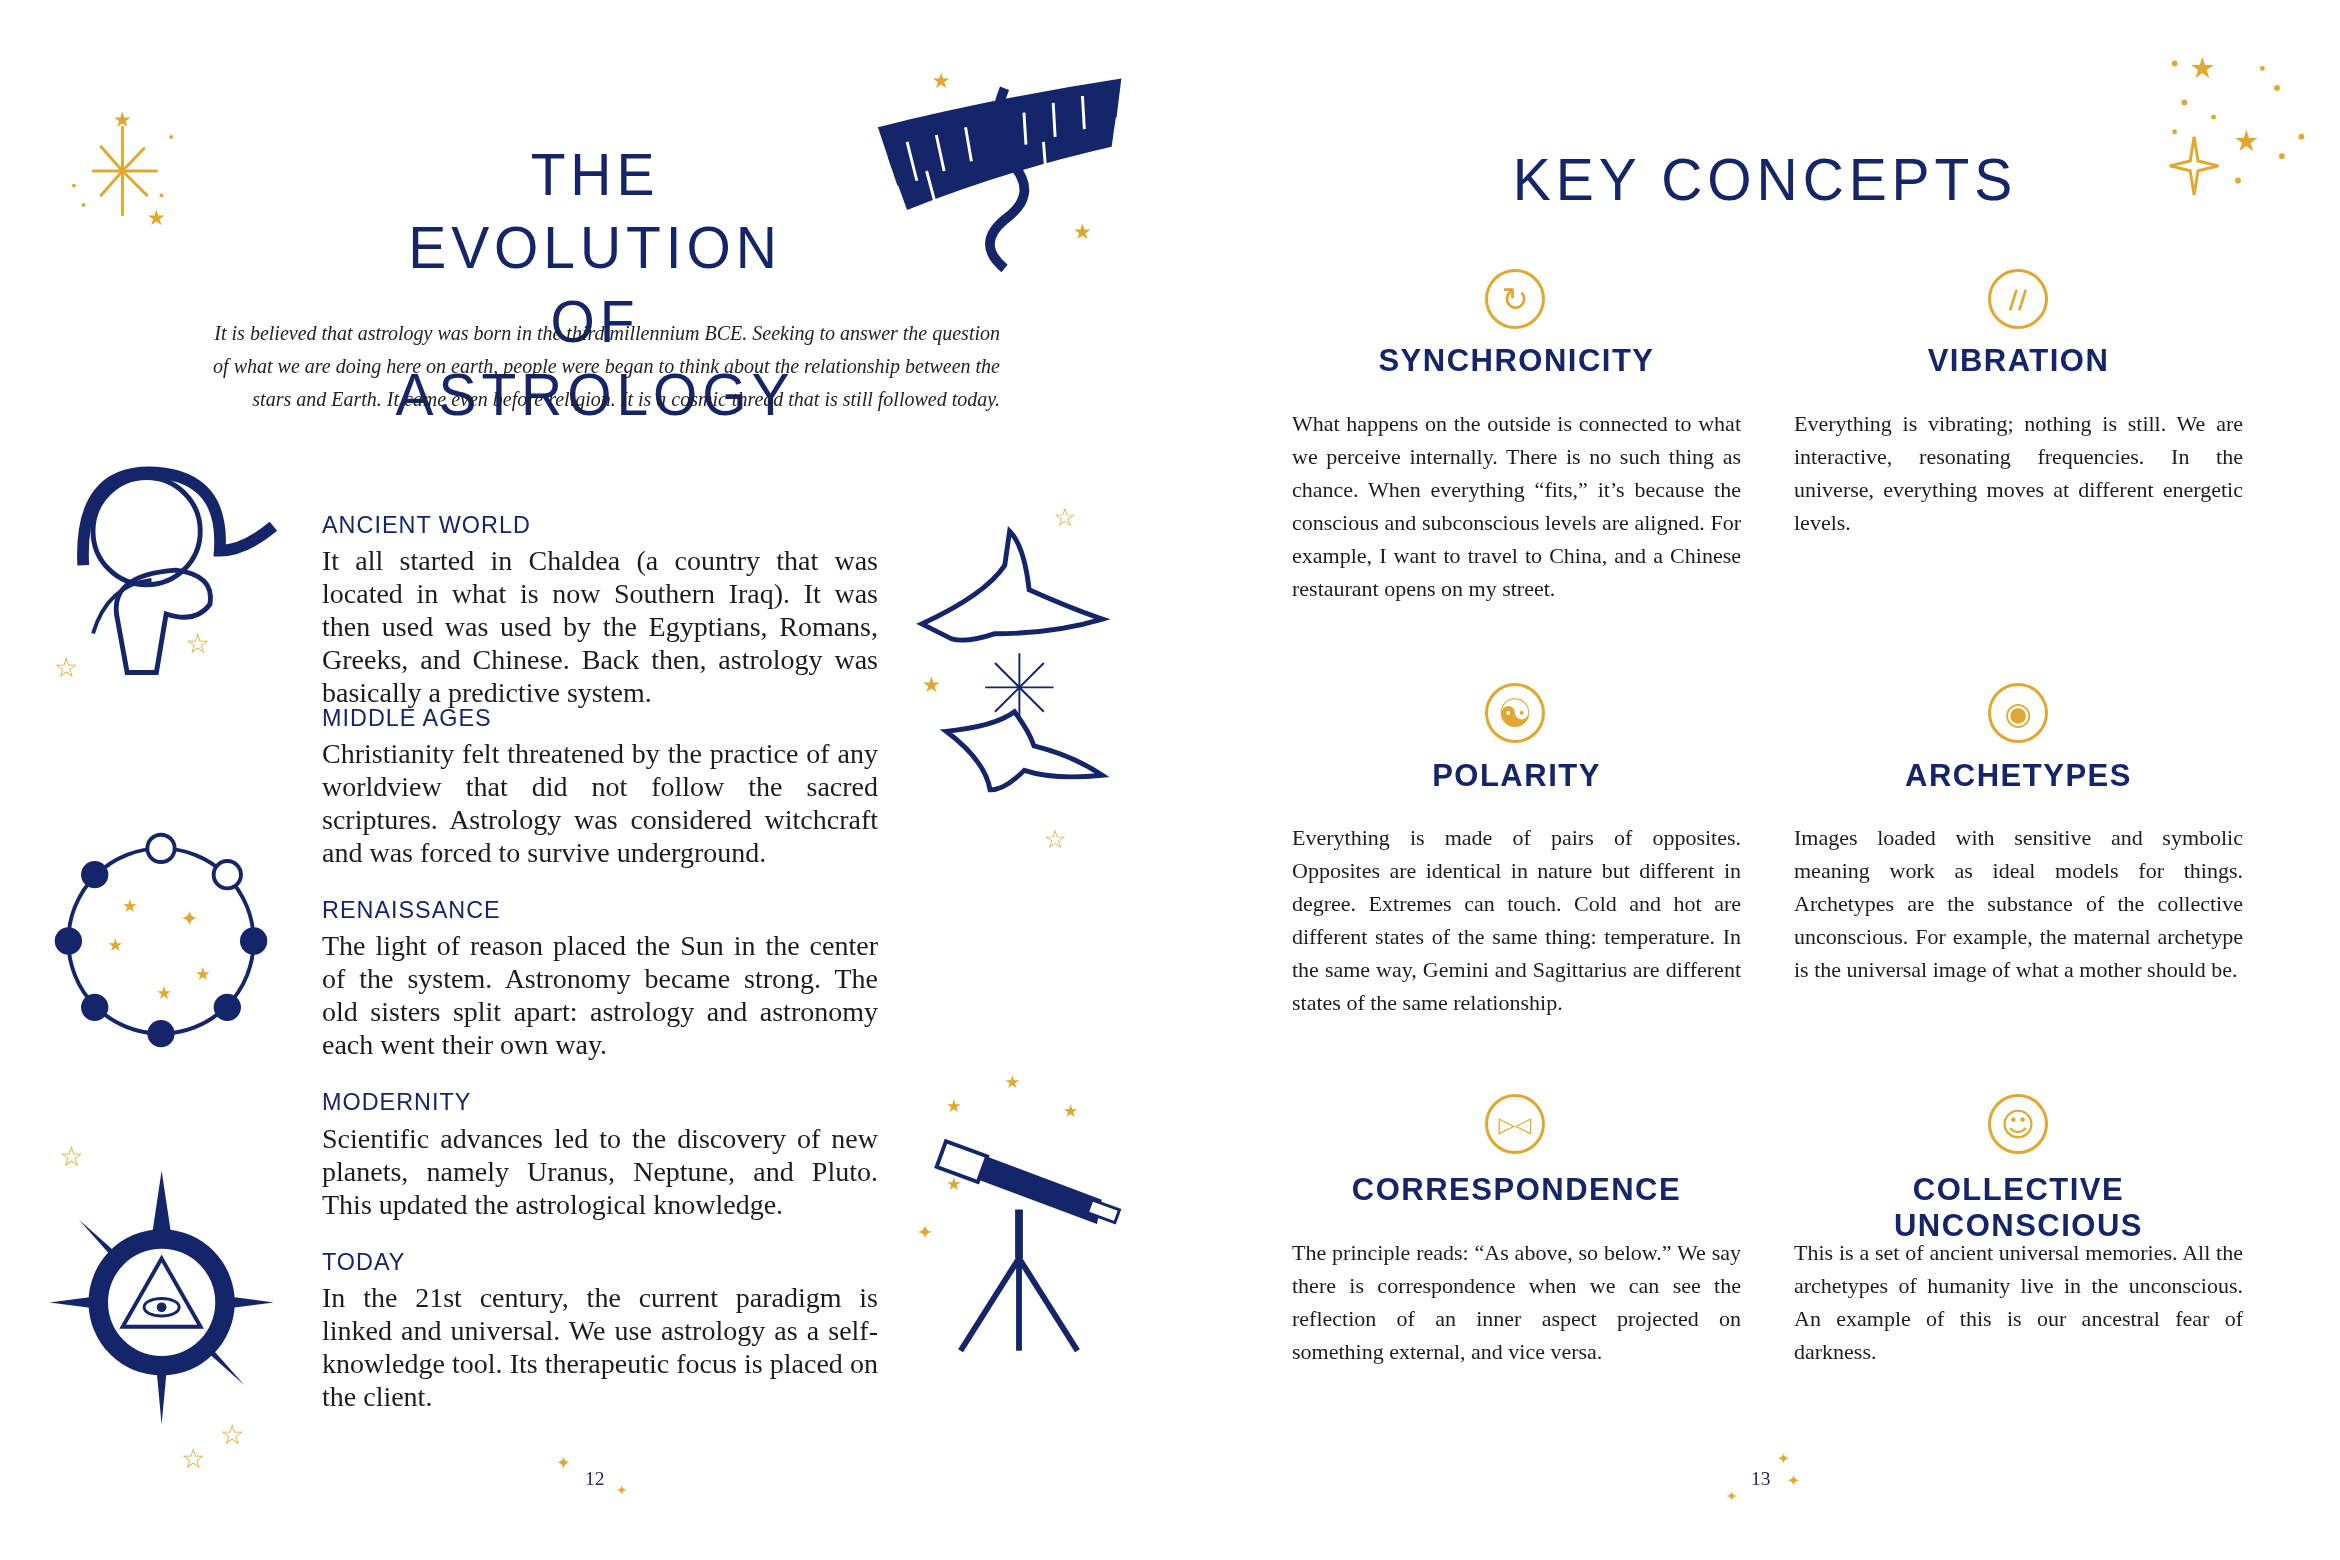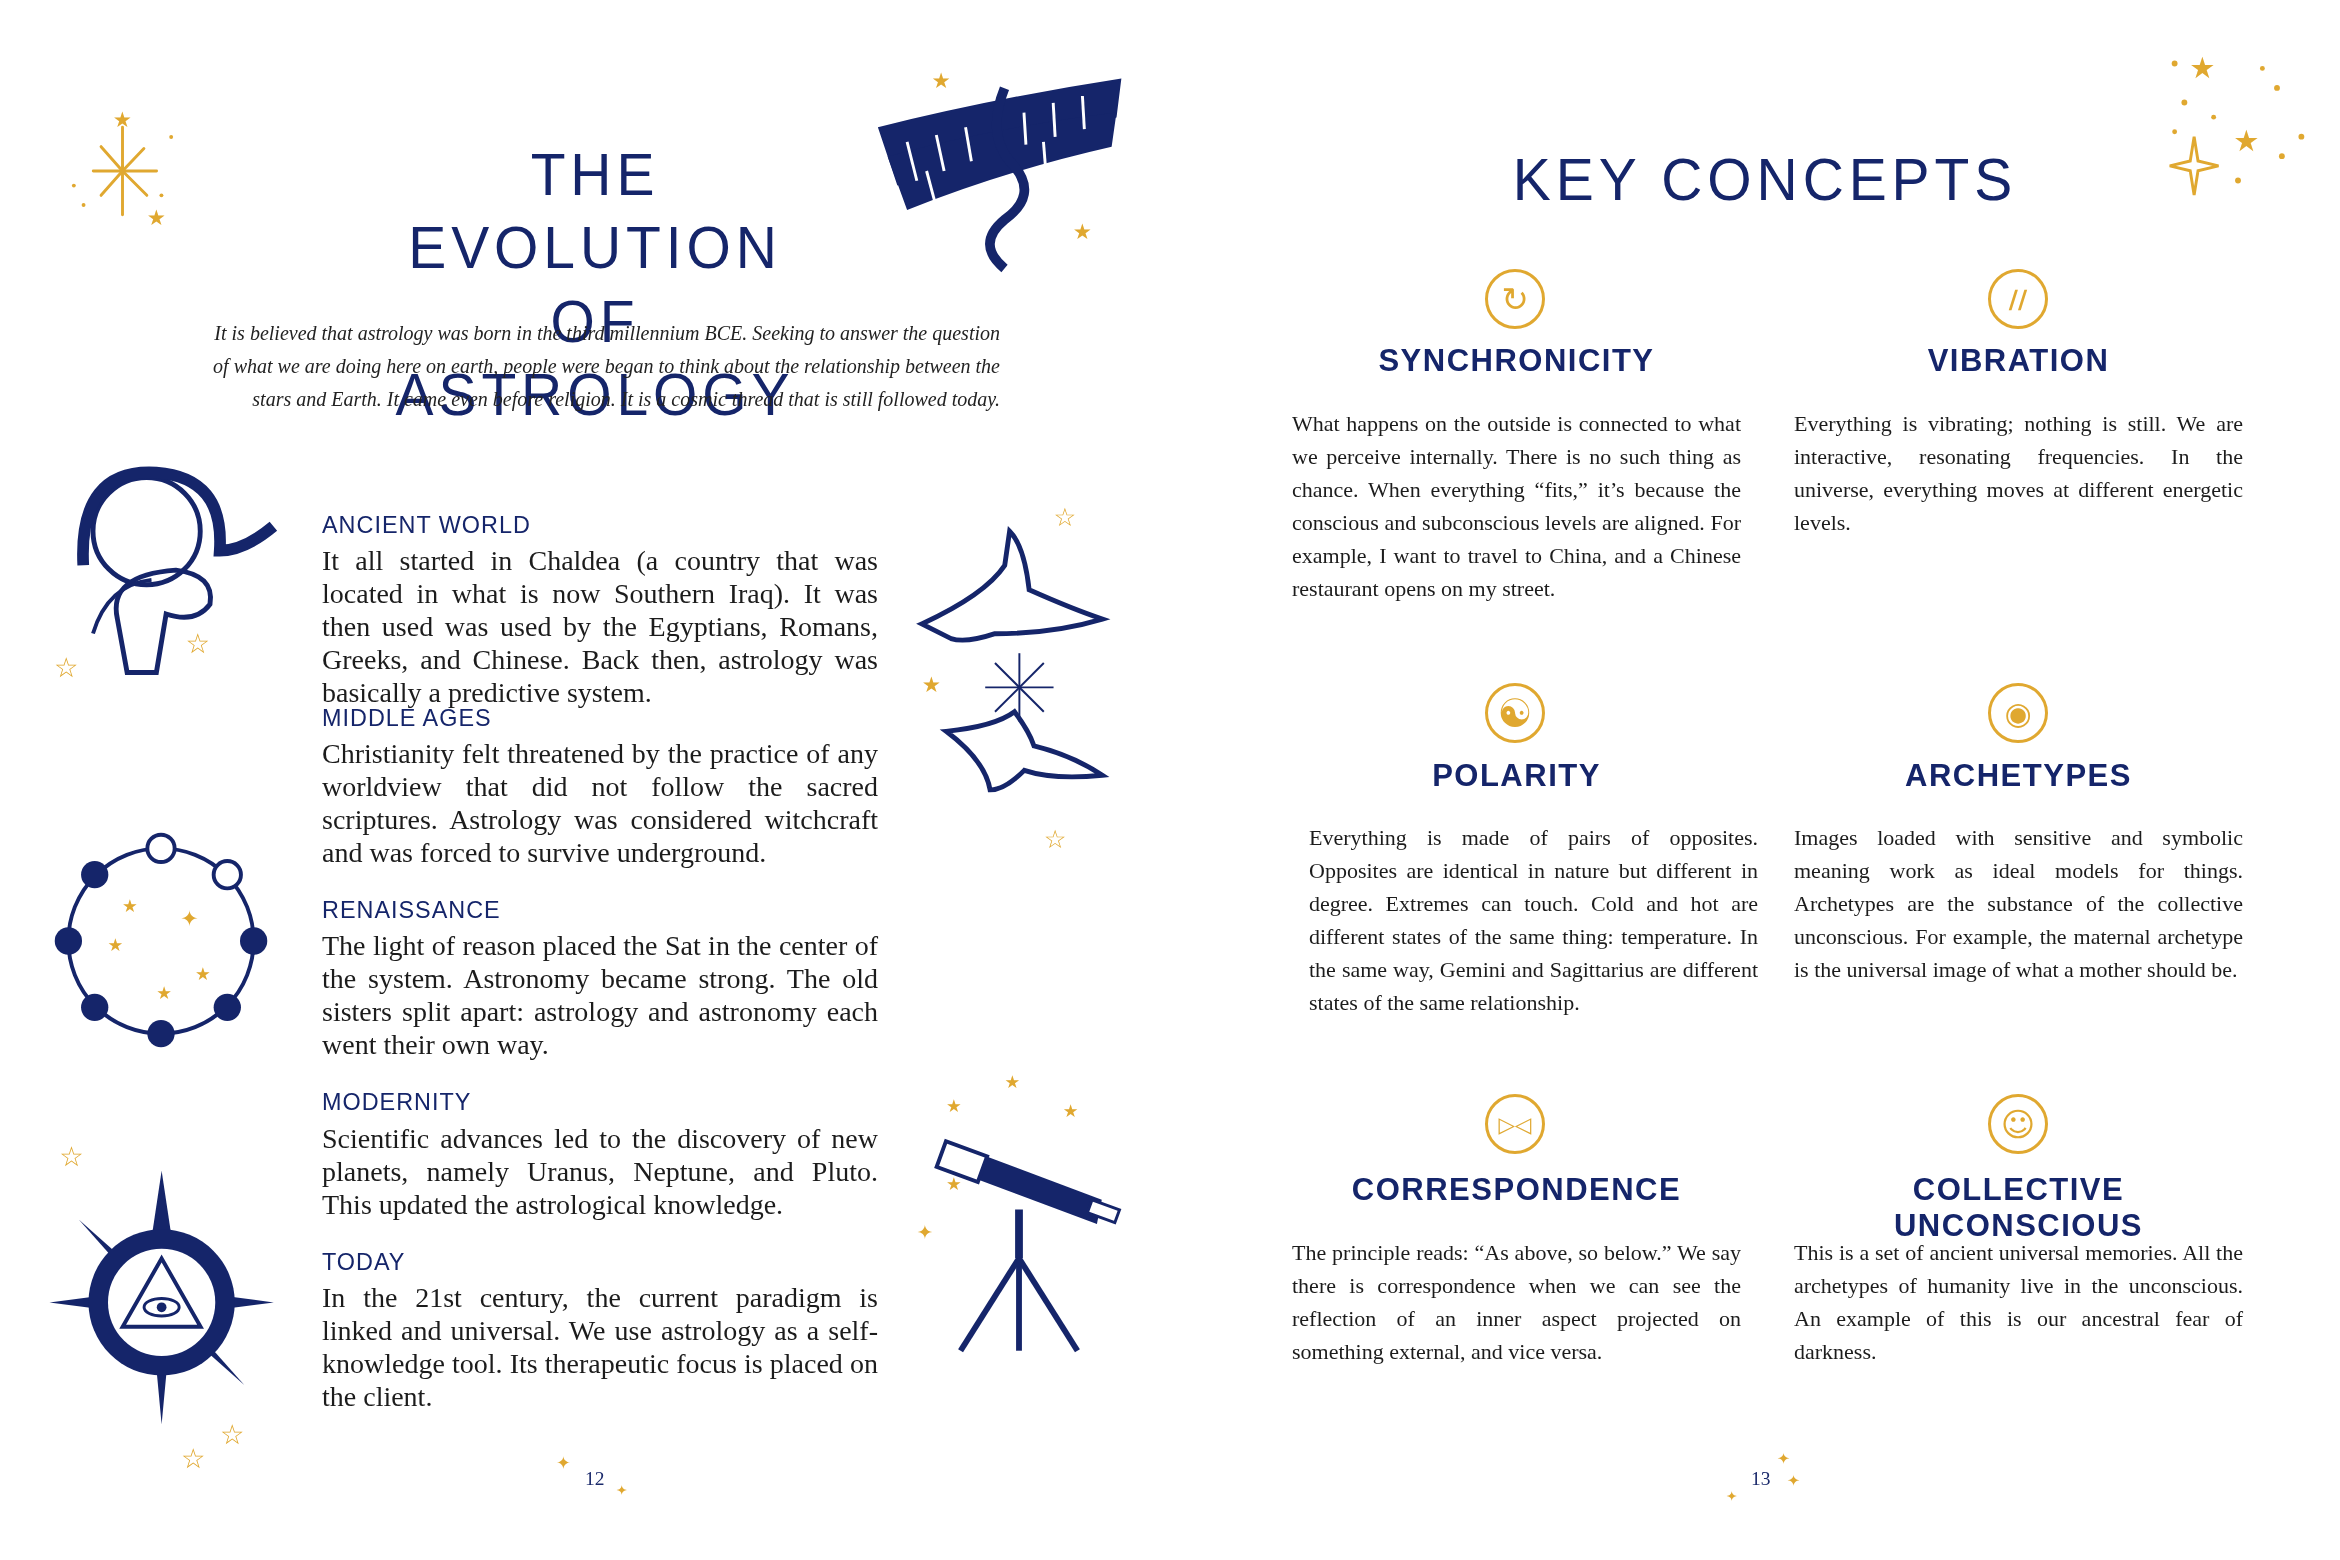--- a/index.html
+++ b/index.html
@@ -132,21 +132,21 @@
   </div>
 
   <div>
     <div class="abs sec-head" style="left:322px;top:512px;">ANCIENT WORLD</div>
     <div class="abs sec-body" style="left:322px;top:544px;">It all started in Chaldea (a country that was located in what is now Southern Iraq). It was then used was used by the Egyptians, Romans, Greeks, and Chinese. Back then, astrology was basically a predictive system.</div>
 
     <div class="abs sec-head" style="left:322px;top:705px;">MIDDLE AGES</div>
     <div class="abs sec-body" style="left:322px;top:737px;">Christianity felt threatened by the practice of any worl­dview that did not follow the sacred scriptures. Astrol­ogy was considered witchcraft and was forced to sur­vive underground.</div>
 
     <div class="abs sec-head" style="left:322px;top:897px;">RENAISSANCE</div>
-    <div class="abs sec-body" style="left:322px;top:929px;">The light of reason placed the Sat in the center of the system. Astronomy became strong. The old sisters split apart: astrology and astronomy each went their own way.</div>
+    <div class="abs sec-body" style="left:322px;top:929px;">The light of reason placed the Sun in the center of the system. Astronomy became strong. The old sisters split apart: astrology and astronomy each went their own way.</div>
 
     <div class="abs sec-head" style="left:322px;top:1089px;">MODERNITY</div>
     <div class="abs sec-body" style="left:322px;top:1122px;">Scientific advances led to the discovery of new planets, namely Uranus, Neptune, and Pluto. This updated the astrological knowledge.</div>
 
     <div class="abs sec-head" style="left:322px;top:1249px;">TODAY</div>
     <div class="abs sec-body" style="left:322px;top:1281px;">In the 21st century, the current paradigm is linked and universal. We use astrology as a self-knowledge tool. Its therapeutic focus is placed on the client.</div>
   </div>
 
   <div class="abs" style="left:907px;top:497px;width:215px;height:371px;">
     <svg width="215" height="371" viewBox="0 0 220 380">
@@ -220,21 +220,21 @@
     <div class="abs concept-icon" style="left:1988px;top:269px;">
       <span class="gold" style="font-size:25px;font-weight:700;font-family:'DejaVu Sans',sans-serif;">∕∕</span>
     </div>
     <div class="abs concept-head" style="left:1794px;top:343px;">VIBRATION</div>
     <div class="abs concept-body" style="left:1794px;top:407px;">Everything is vibrating; nothing is still. We are interactive, resonating frequencies. In the universe, everything moves at different energetic levels.</div>
 
     <div class="abs concept-icon" style="left:1485px;top:683px;">
       <span class="gold" style="font-size:39px;font-family:'DejaVu Sans',sans-serif;">☯</span>
     </div>
     <div class="abs concept-head" style="left:1292px;top:758px;">POLARITY</div>
-    <div class="abs concept-body" style="left:1292px;top:821px;margin-left:17px;">Everything is made of pairs of opposites. Opposites are identical in nature but differ­ent in degree. Extremes can touch. Cold and hot are different states of the same thing: temperature. In the same way, Gemini and Sagittarius are different states of the same relationship.</div>
+    <div class="abs concept-body" style="left:1292px;top:821px;">Everything is made of pairs of opposites. Opposites are identical in nature but differ­ent in degree. Extremes can touch. Cold and hot are different states of the same thing: temperature. In the same way, Gemini and Sagittarius are different states of the same relationship.</div>
 
     <div class="abs concept-icon" style="left:1988px;top:683px;">
       <span class="gold" style="font-size:31px;font-family:'DejaVu Sans',sans-serif;">◉</span>
     </div>
     <div class="abs concept-head" style="left:1794px;top:758px;">ARCHETYPES</div>
     <div class="abs concept-body" style="left:1794px;top:821px;">Images loaded with sensitive and symbolic meaning work as ideal models for things. Archetypes are the substance of the collec­tive unconscious. For example, the mater­nal archetype is the universal image of what a mother should be.</div>
 
     <div class="abs concept-icon" style="left:1485px;top:1094px;">
       <span class="gold" style="font-size:21.5px;font-family:'DejaVu Sans',sans-serif;">▷◁</span>
     </div>

